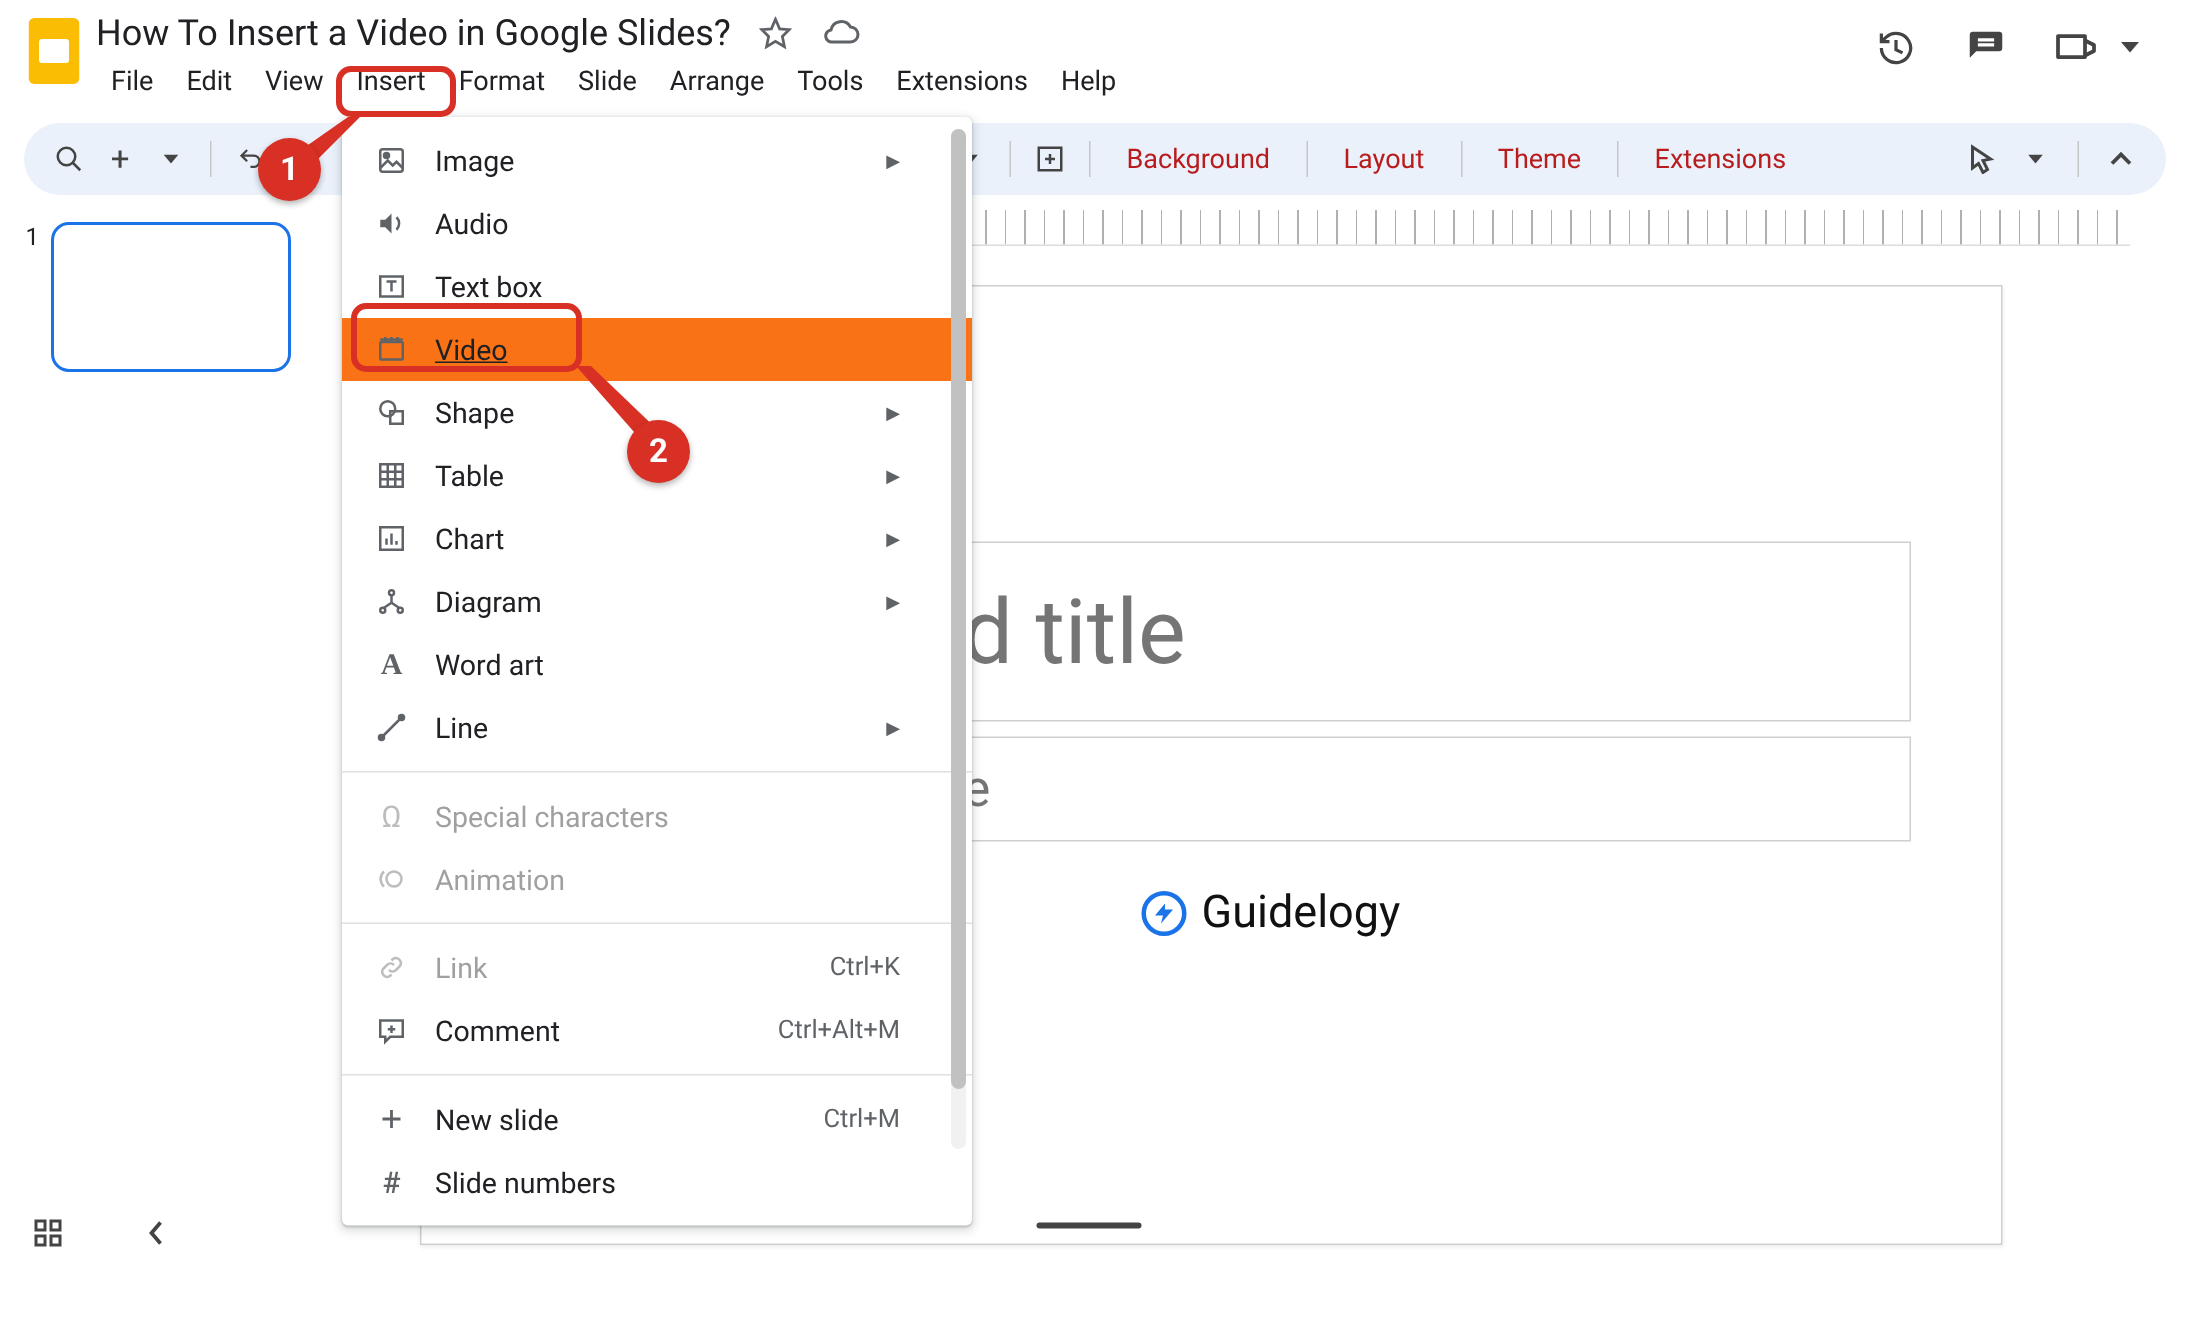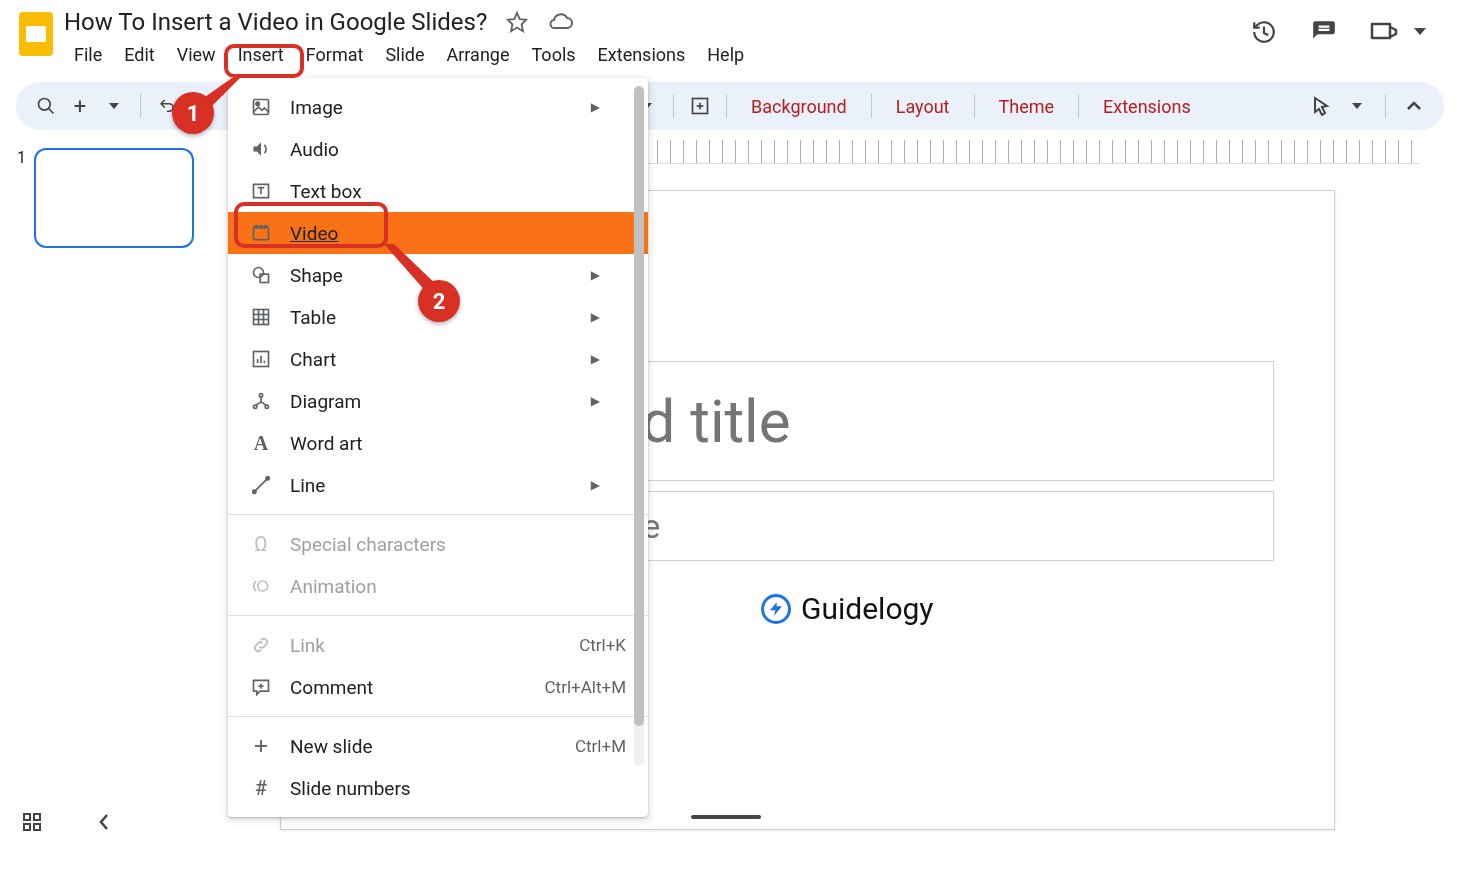--- a/index.html
+++ b/index.html
@@ -129,21 +129,21 @@
     padding:0 22px;
     font-size:19px;
     color:var(--text);
     cursor:pointer;
     gap:18px;
     position:relative;
   }
   .dd-item.hovered{background:#f97316;text-decoration:underline;}
   .dd-item.disabled{color:#a0a0a0;cursor:default;}
   .dd-item .arrow{margin-left:auto;color:#5f6368;font-size:12px;margin-right:26px;}
-  .dd-item .shortcut{margin-left:auto;color:#5f6368;font-size:17px;}
+  .dd-item .shortcut{margin-left:auto;color:#5f6368;font-size:17px;margin-right:26px;}
   .dd-icon{width:22px;display:flex;align-items:center;justify-content:center;color:#5f6368;}
   .dd-item.disabled .dd-icon{color:#bdbdbd;}
   .dd-sep{height:1px;background:#e0e0e0;margin:8px 0;}
 
   
   .callout-box{
     position:absolute;border:4px solid var(--red);border-radius:10px;pointer-events:none;z-index:30;
   }
   .callout-badge{
     position:absolute;width:42px;height:42px;border-radius:50%;

